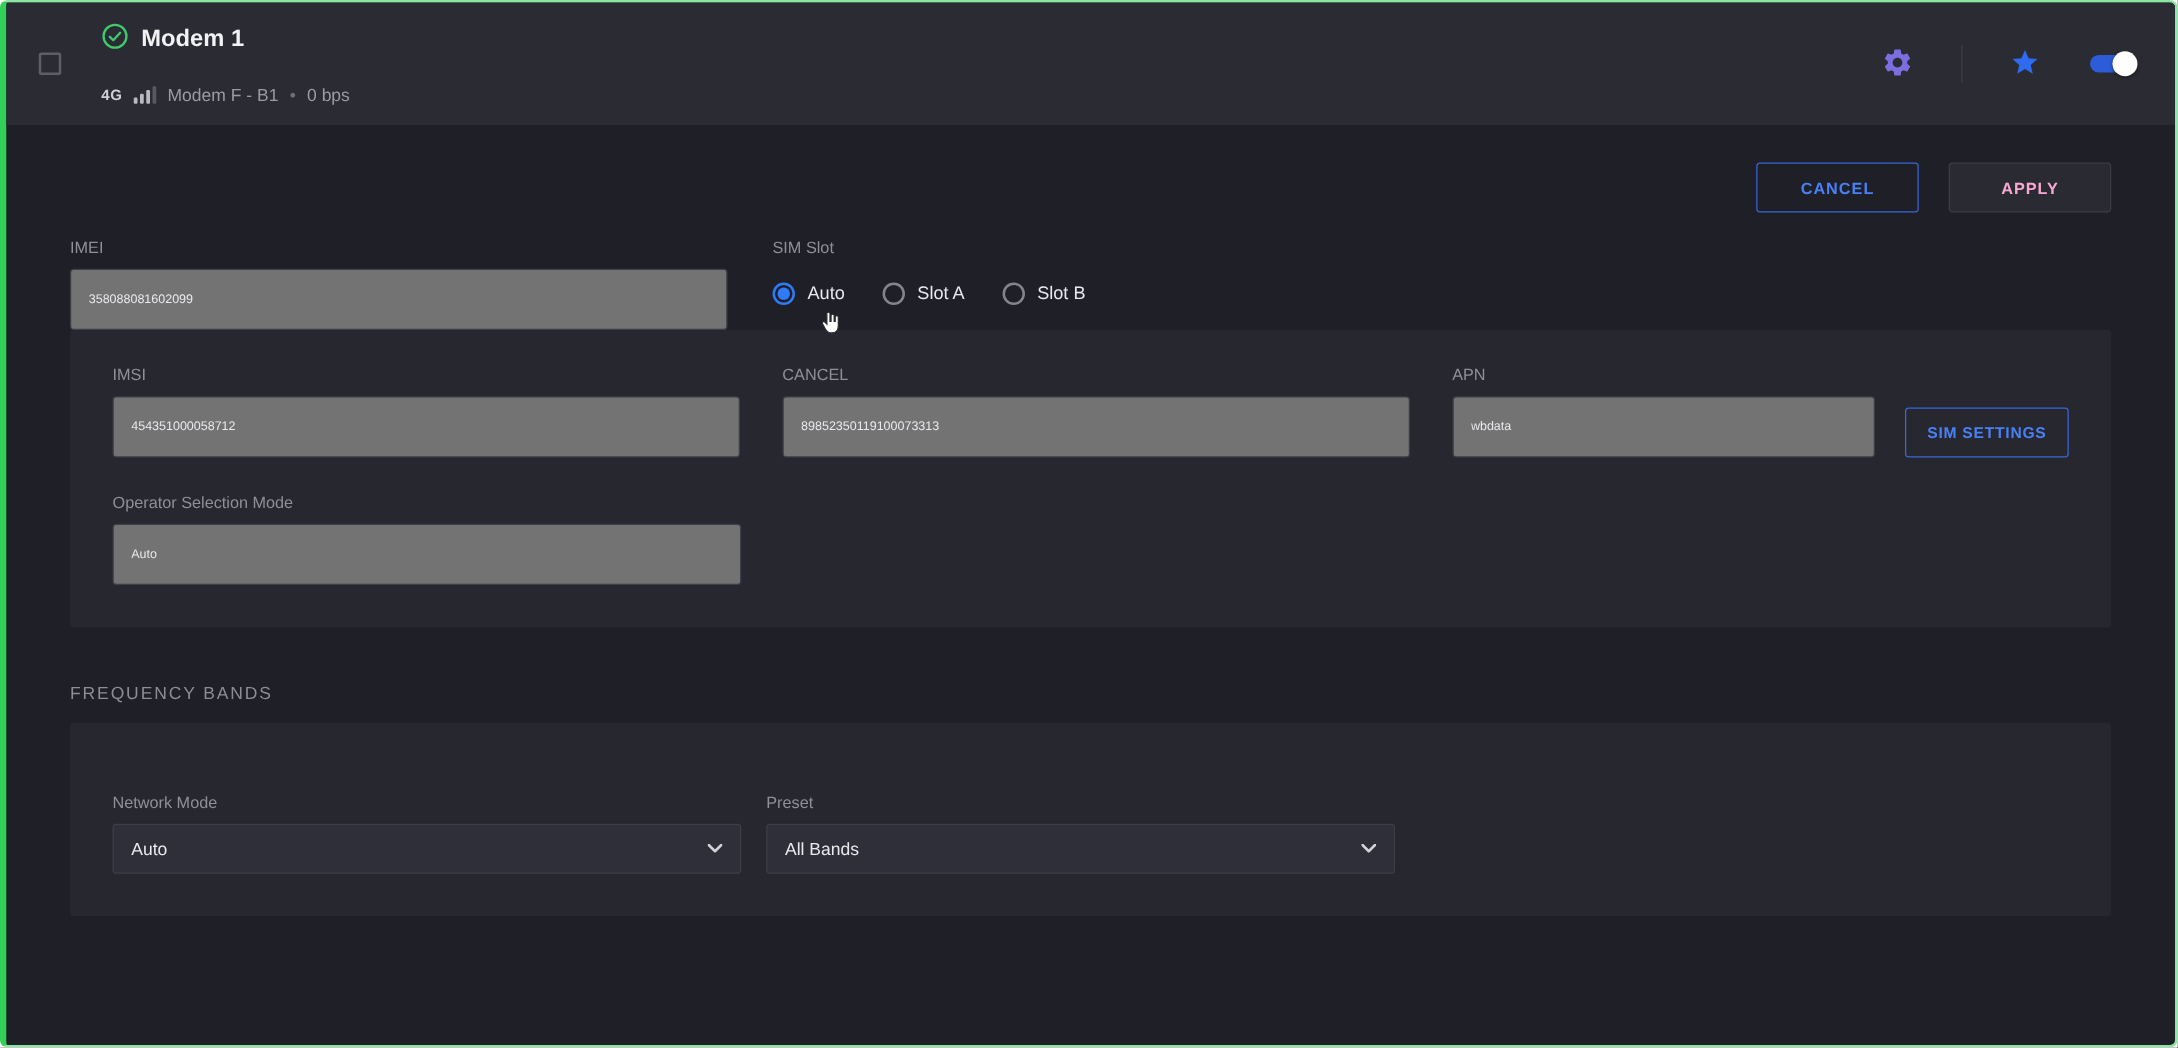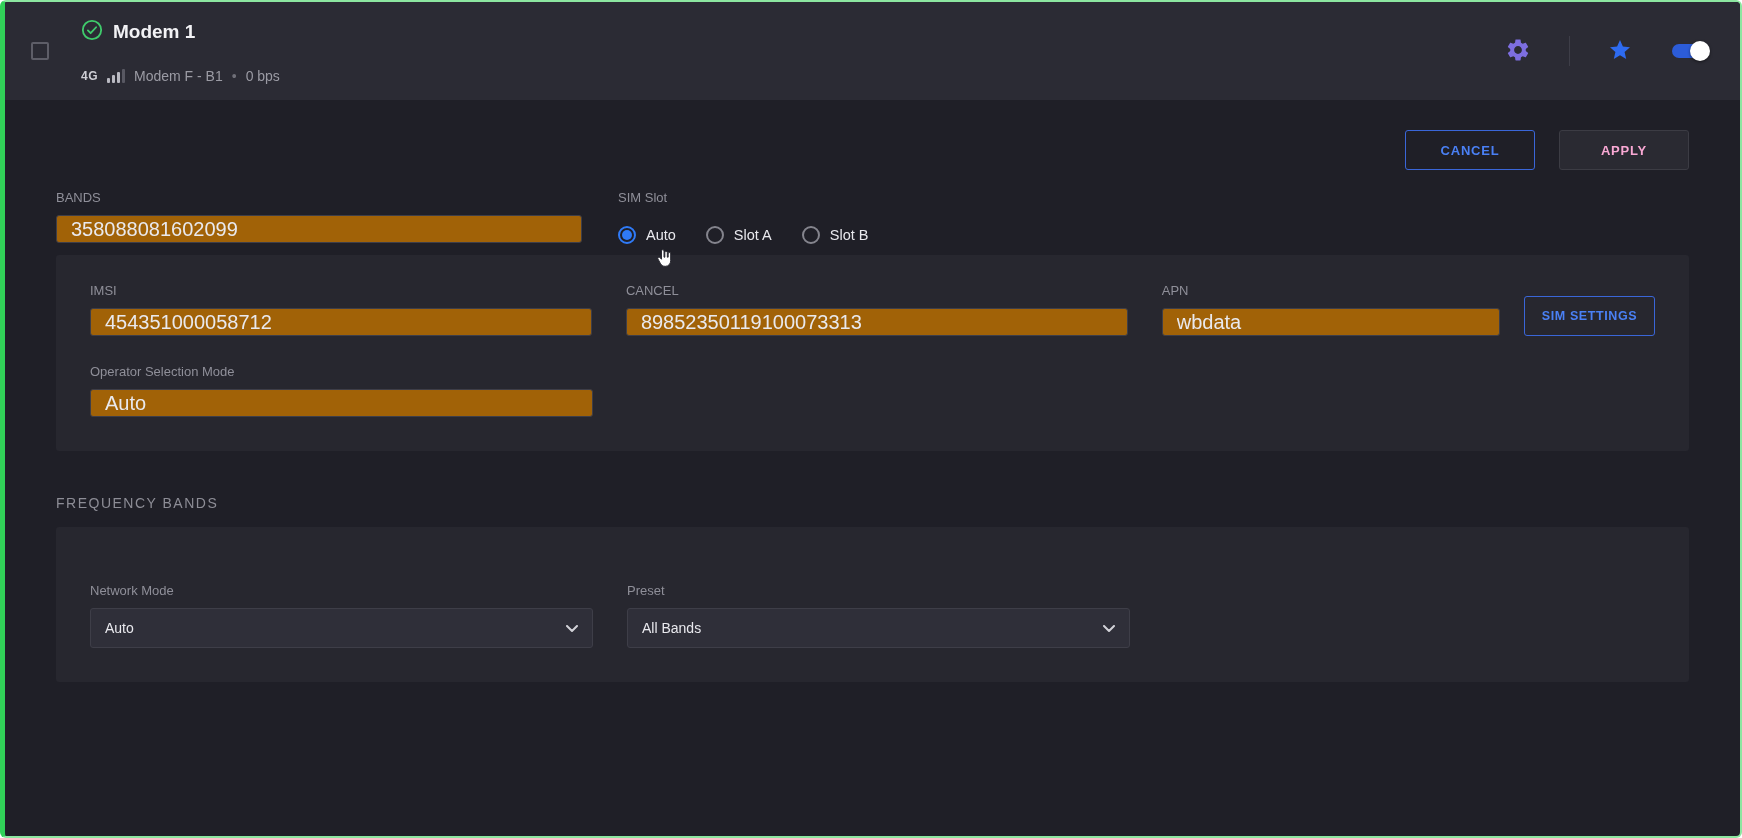--- a/index.html
+++ b/index.html
@@ -40,22 +40,22 @@
   .actions-row { display:flex; justify-content:flex-end; gap:24px; }
   .btn {
     height:40px; min-width:130px; padding:0 24px; border-radius:3px;
     font-size:13px; font-weight:700; letter-spacing:.8px; cursor:pointer;
     background:transparent; font-family:"Liberation Sans", sans-serif;
   }
   .btn-cancel { color:#4a80f5; border:1px solid #3a66d8; }
   .btn-apply  { color:#f9a8d4; border:1px solid #3c3c44; background:#2a2a32; cursor:default; }
   .field-label { color:#8f8f99; font-size:13px; margin-bottom:10px; display:block; }
   .text-input {
-    height:28px; background:#a16207; border:1px solid #3e3e48; border-radius:3px;
-    color:#e9e9ee; font-size:20px; padding:0 14px; width:100%;
+    height:49px; background:#737373; border:1px solid #3e3e48; border-radius:3px;
+    color:#e9e9ee; font-size:10px; padding:0 14px; width:100%;
     font-family:"Liberation Sans", sans-serif; outline:none;
   }
   .form-row-1 { display:flex; margin-top:20px; }
   .imei-col { width:526px; }
   .simslot-col { margin-left:36px; position:relative; }
   .radio-row { display:flex; align-items:center; height:40px; gap:30px; }
   .radio-opt { display:flex; align-items:center; gap:10px; cursor:pointer; }
   .radio { width:18px; height:18px; border-radius:50%; border:2px solid #84848d; position:relative; flex:0 0 auto; }
   .radio.selected { border-color:#2f7af7; }
   .radio.selected::after { content:""; position:absolute; inset:2px; border-radius:50%; background:#2f7af7; }
@@ -67,21 +67,21 @@
   .col-imsi, .col-iccid { width:503px; }
   .col-apn { width:339px; }
   .col-simsettings { margin-left:-10px; }
   .btn-sim {
     height:40px; width:131px; border-radius:3px; background:transparent;
     border:1px solid #3a66d8; color:#4a80f5; font-size:12.5px; font-weight:700;
     letter-spacing:.6px; cursor:pointer; font-family:"Liberation Sans", sans-serif;
   }
   .operator-row { margin-top:28px; width:503px; }
   .mode-block { margin-bottom:28px; }
-  .selects-row { display:flex; gap:34px; }
+  .selects-row { display:flex; gap:20px; }
   .select-col { width:503px; }
   .select {
     height:40px; background:#2f2f39; border:1px solid #3e3e48; border-radius:3px;
     display:flex; align-items:center; justify-content:space-between;
     padding:0 14px; cursor:pointer;
   }
   .select .val { color:#e9e9ee; font-size:14px; }
 </style>
 </head>
 <body>
@@ -138,21 +138,21 @@
 
   <div class="content">
 
     <div class="actions-row">
       <button class="btn btn-cancel">CANCEL</button>
       <button class="btn btn-apply" aria-disabled="true">APPLY</button>
     </div>
 
     <div class="form-row-1">
       <div class="imei-col">
-        <span class="field-label">BANDS</span>
+        <span class="field-label">IMEI</span>
         <input class="text-input" type="text" value="358088081602099" style="">
       </div>
       <div class="simslot-col">
         <span class="field-label">SIM Slot</span>
         <div class="radio-row">
           <div class="radio-opt">
             <span class="radio selected"></span>
             <span class="radio-label">Auto</span>
           </div>
           <div class="radio-opt">

